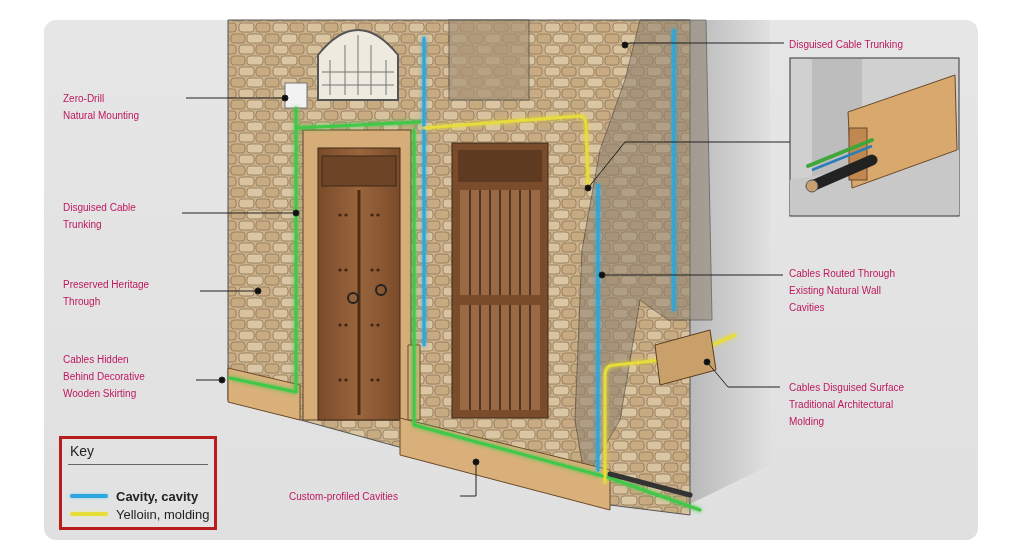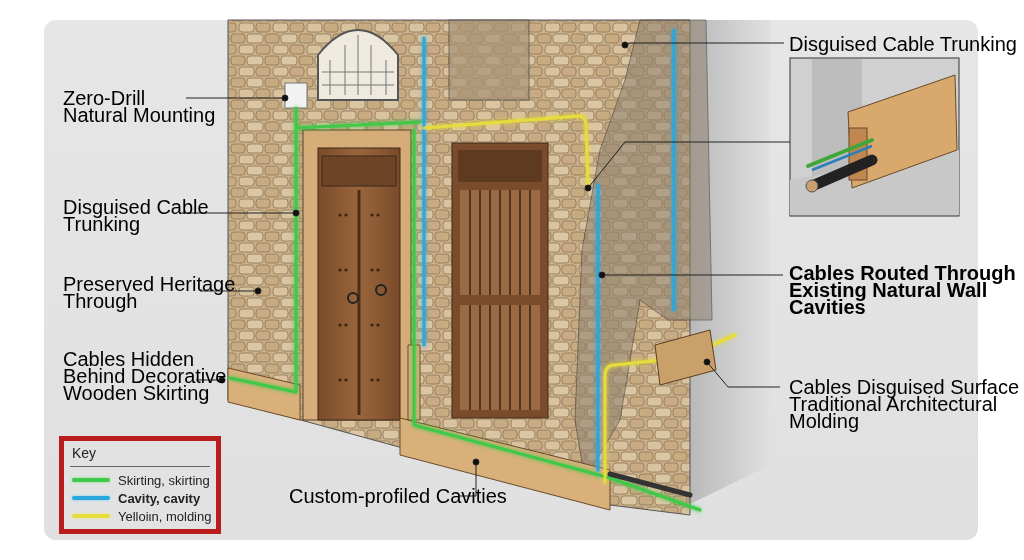--- a/index.html
+++ b/index.html
@@ -1,23 +1,23 @@
 <!DOCTYPE html>
 <html><head>
 <meta charset="utf-8">
 <style>
   html, body { margin:0; padding:0; background:#ffffff; }
   body { width:1024px; height:560px; position:relative; overflow:hidden;
          font-family:"Liberation Sans", "DejaVu Sans", sans-serif; color:#222; }
   .card { position:absolute; left:44px; top:20px; width:934px; height:520px;
           background:linear-gradient(180deg,#e6e6e6 0%,#e0e0e0 100%); border-radius:12px; overflow:hidden; }
   svg.scene { position:absolute; left:0; top:0; }
-  .label { position:absolute; font-size:20px; line-height:17px; color:#000000; white-space:pre-line; }
+  .label { position:absolute; font-size:10px; line-height:17px; color:#be185d; white-space:pre-line; }
   .key { position:absolute; left:59px; top:436px; width:152px; height:88px;
-         border:5px solid #b91c1c; background:#e2e2e2; }
+         border:3px solid #b91c1c; background:#e2e2e2; }
   .key-title { position:absolute; left:8px; top:4px; font-size:14px; }
   .key-rule { position:absolute; left:6px; right:6px; top:25px; border-top:1px solid #666; }
   .key-row { position:absolute; left:8px; height:18px; display:flex; align-items:center; font-size:13px; }
   .swatch { width:38px; height:4px; border-radius:2px; margin-right:8px; }
 </style>
 </head>
 <body>
 
 <div class="card"></div>
 
@@ -171,34 +171,30 @@
 Natural Mounting</div>
 <div class="label" style="left:63px; top:199px;">Disguised Cable
 Trunking</div>
 <div class="label" style="left:63px; top:276px;">Preserved Heritage
 Through</div>
 <div class="label" style="left:63px; top:351px;">Cables Hidden
 Behind Decorative
 Wooden Skirting</div>
 <div class="label" style="left:289px; top:488px;">Custom-profiled Cavities</div>
 <div class="label" style="left:789px; top:36px;">Disguised Cable Trunking</div>
-<div class="label" style="left:789px; top:265px;font-weight:bold;">Cables Routed Through
+<div class="label" style="left:789px; top:265px;">Cables Routed Through
 Existing Natural Wall
 Cavities</div>
 <div class="label" style="left:789px; top:379px;">Cables Disguised Surface
 Traditional Architectural
 Molding</div>
 
 <div class="key">
   <div class="key-title">Key</div>
   <div class="key-rule"></div>
-  <div class="key-row" style="top:30px;">
-    <span class="swatch" style="background:#3fc94a; box-shadow:0 0 3px #7fe07f;"></span>
-    <span>Skirting, skirting</span>
-  </div>
   <div class="key-row" style="top:48px;font-weight:bold;">
     <span class="swatch" style="background:#2aa7dc; box-shadow:0 0 3px #7fd0f0;"></span>
     <span>Cavity, cavity</span>
   </div>
   <div class="key-row" style="top:66px;align-items:center;">
     <span class="swatch" style="background:#e6dc3a; box-shadow:0 0 3px #f0ea90;"></span>
     <span>Yelloiιn, molding</span>
   </div>
 </div>
 

